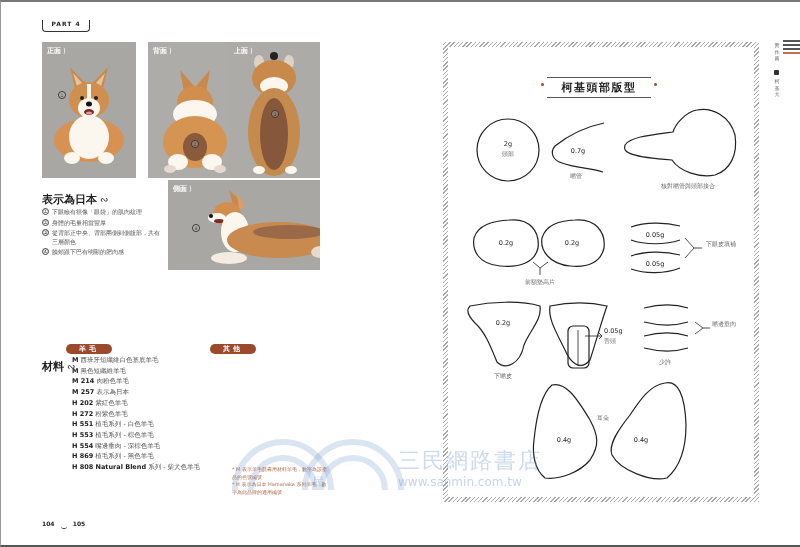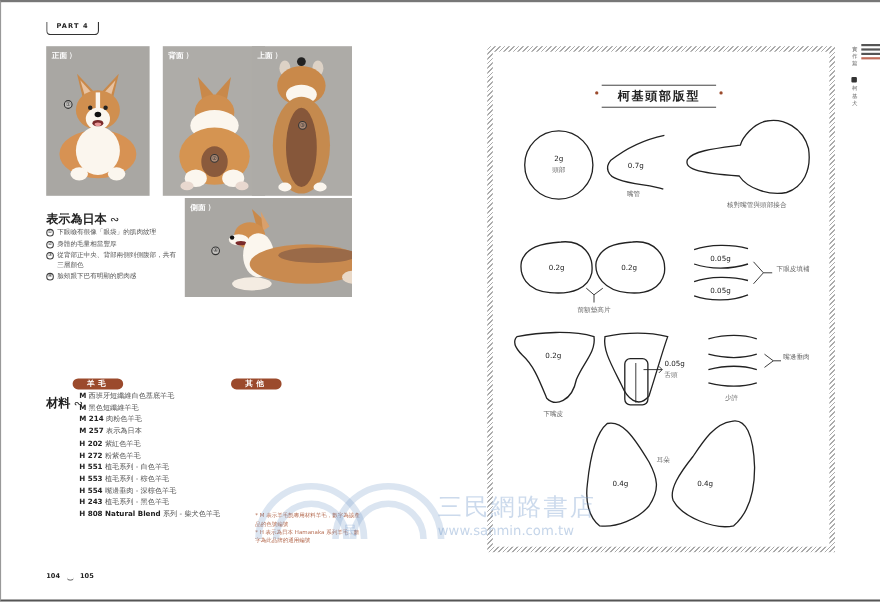--- a/index.html
+++ b/index.html
@@ -158,21 +158,21 @@
   <ul class="mat-list" style="left:42px;top:355px;width:190px;margin-left:30px;">
     <li><b>M</b> <span>西班牙短纖維白色基底羊毛</span></li>
     <li><b>M</b> <span>黑色短纖維羊毛</span></li>
     <li><b>M 214</b> <span>肉粉色羊毛</span></li>
     <li><b>M 257</b> <span>表示為日本</span></li>
     <li><b>H 202</b> <span>紫紅色羊毛</span></li>
     <li><b>H 272</b> <span>粉紫色羊毛</span></li>
     <li><b>H 551</b> <span>植毛系列 - 白色羊毛</span></li>
     <li><b>H 553</b> <span>植毛系列 - 棕色羊毛</span></li>
     <li><b>H 554</b> <span>嘴邊垂肉 - 深棕色羊毛</span></li>
-    <li><b>H 243</b> <span>植毛系列 - 黑色羊毛</span></li>
+    <li><b>H 869</b> <span>植毛系列 - 黑色羊毛</span></li>
     <li><b>H 808 Natural Blend</b> <span>系列 - 柴犬色羊毛</span></li>
   </ul>
 
   <div class="pill" style="left:210px;top:344px;width:46px;">其他</div>
 
   <div class="note">
     <div>* M 表示羊毛氈專用材料羊毛，數字為該產品的色號編號</div>
     <div>* H 表示為日本 Hamanaka 系列羊毛，數字為此品牌的通用編號</div>
   </div>
 

